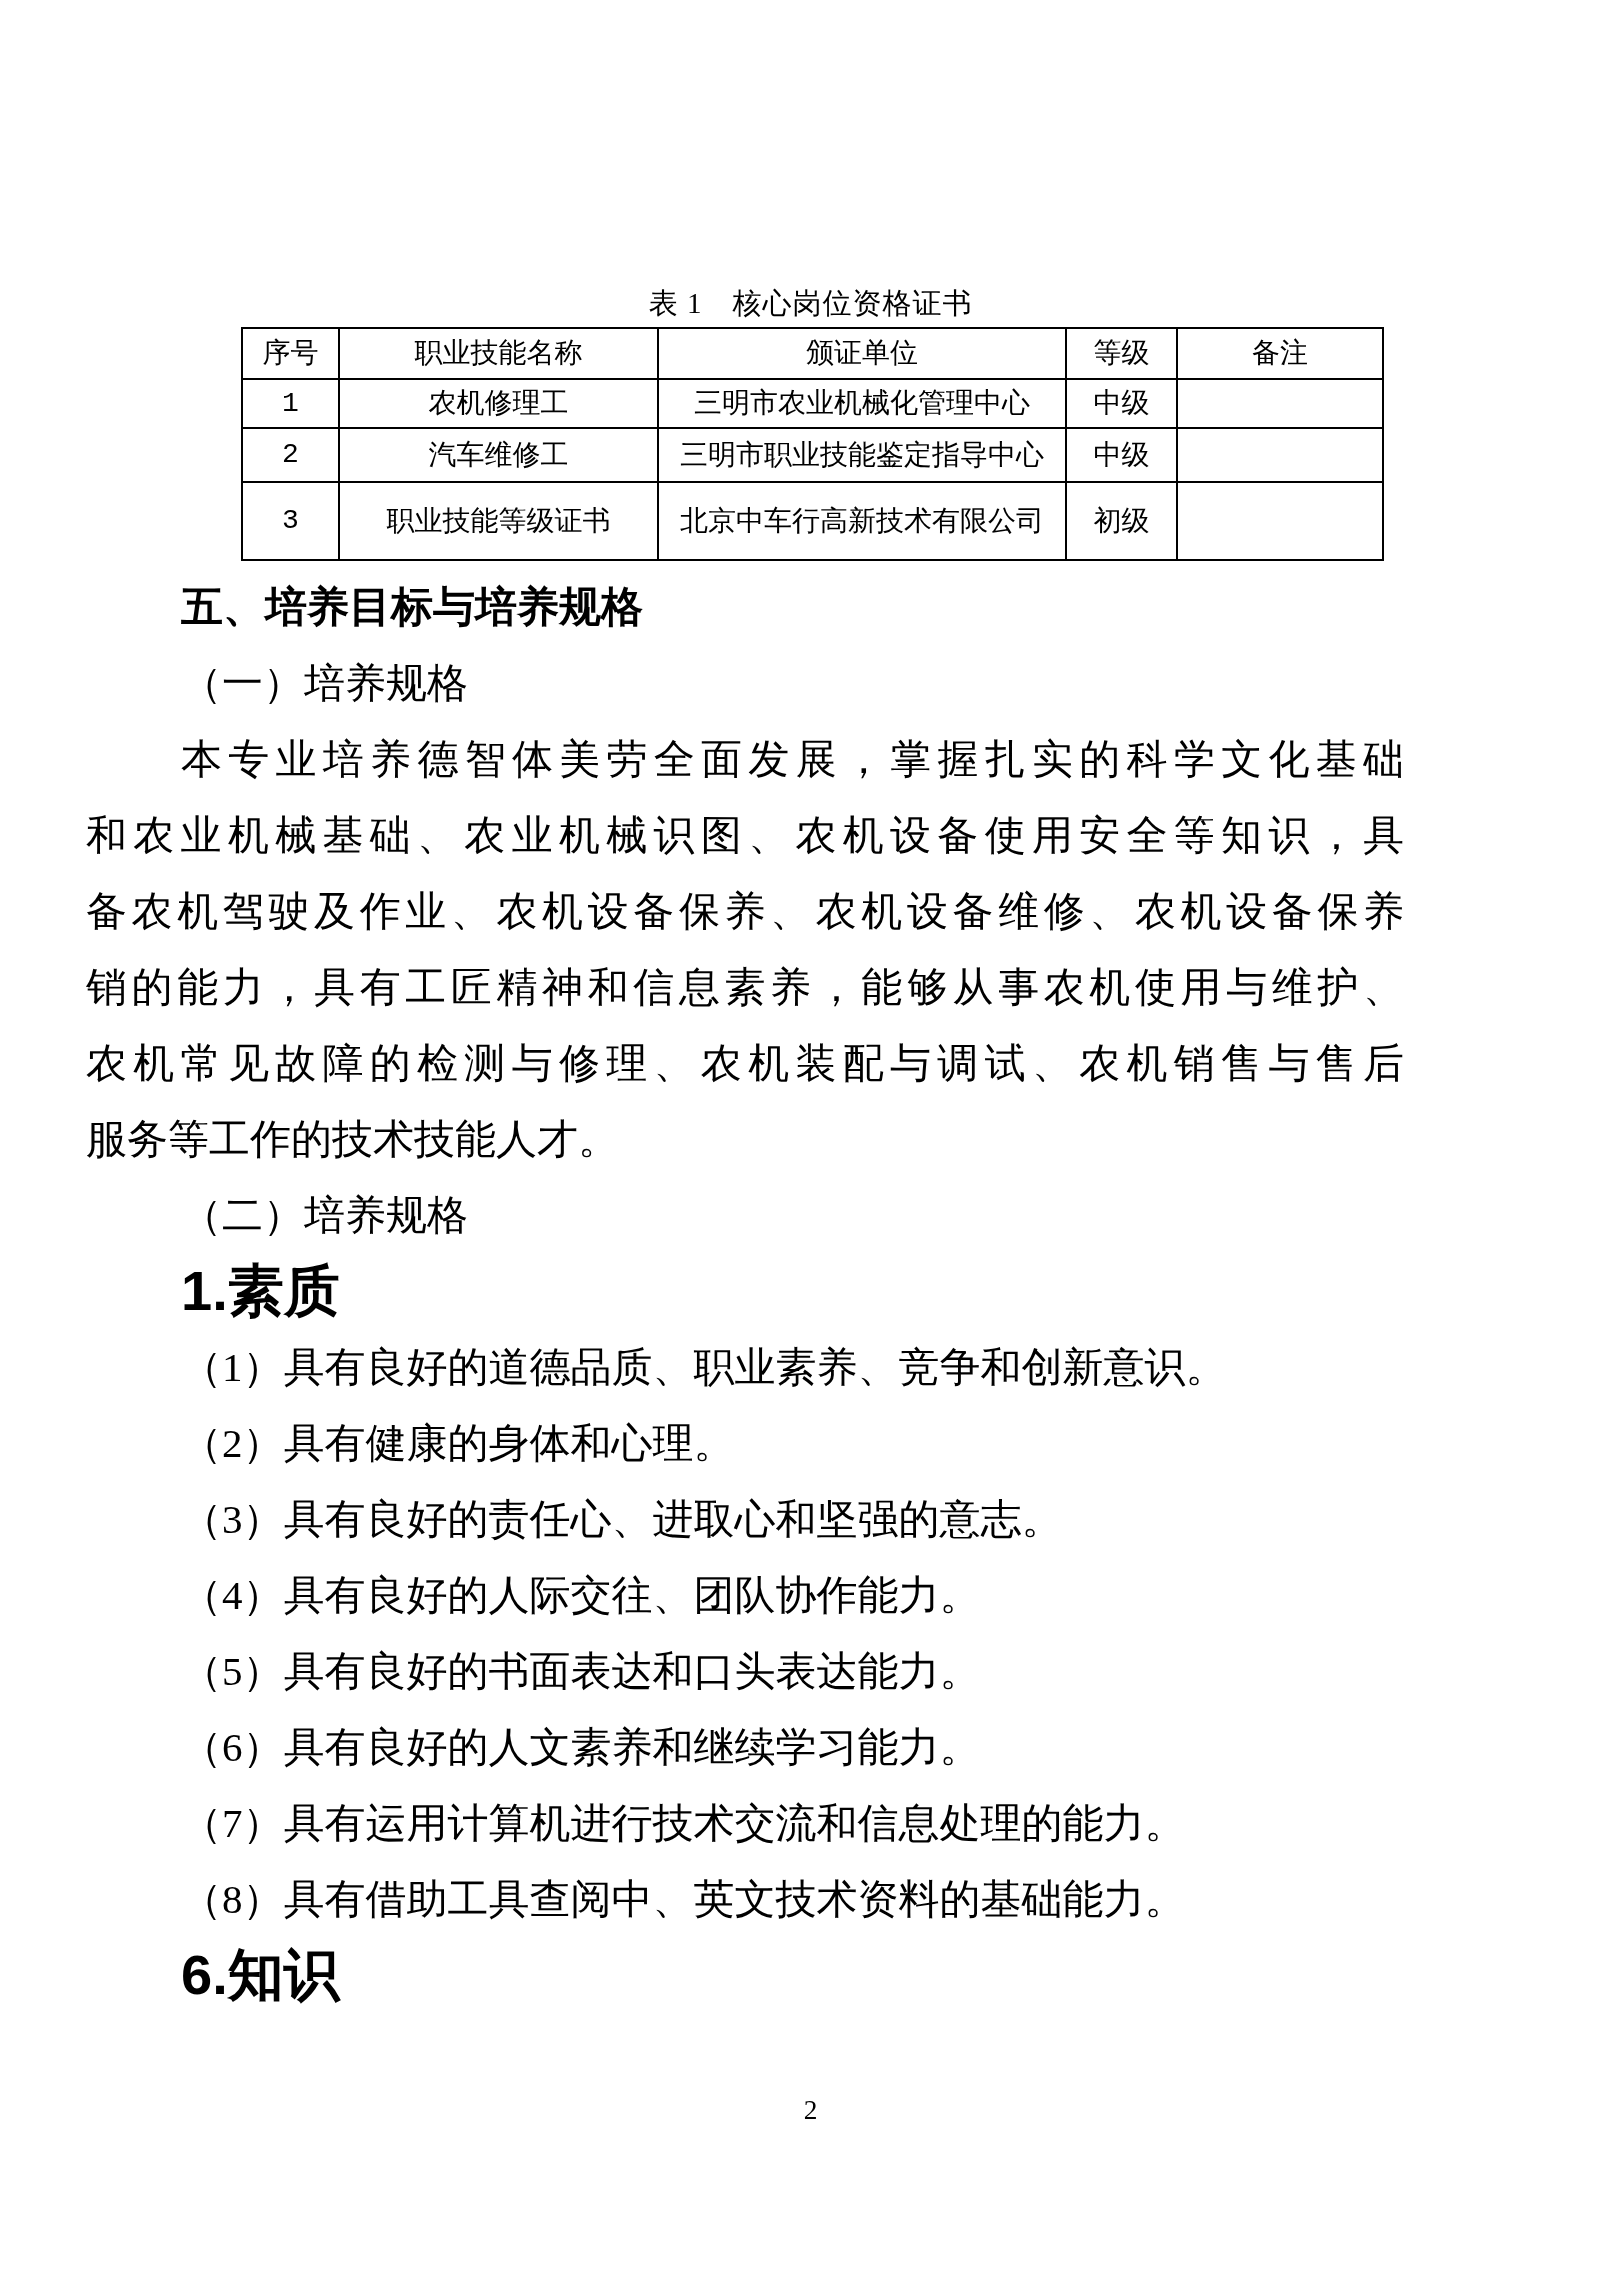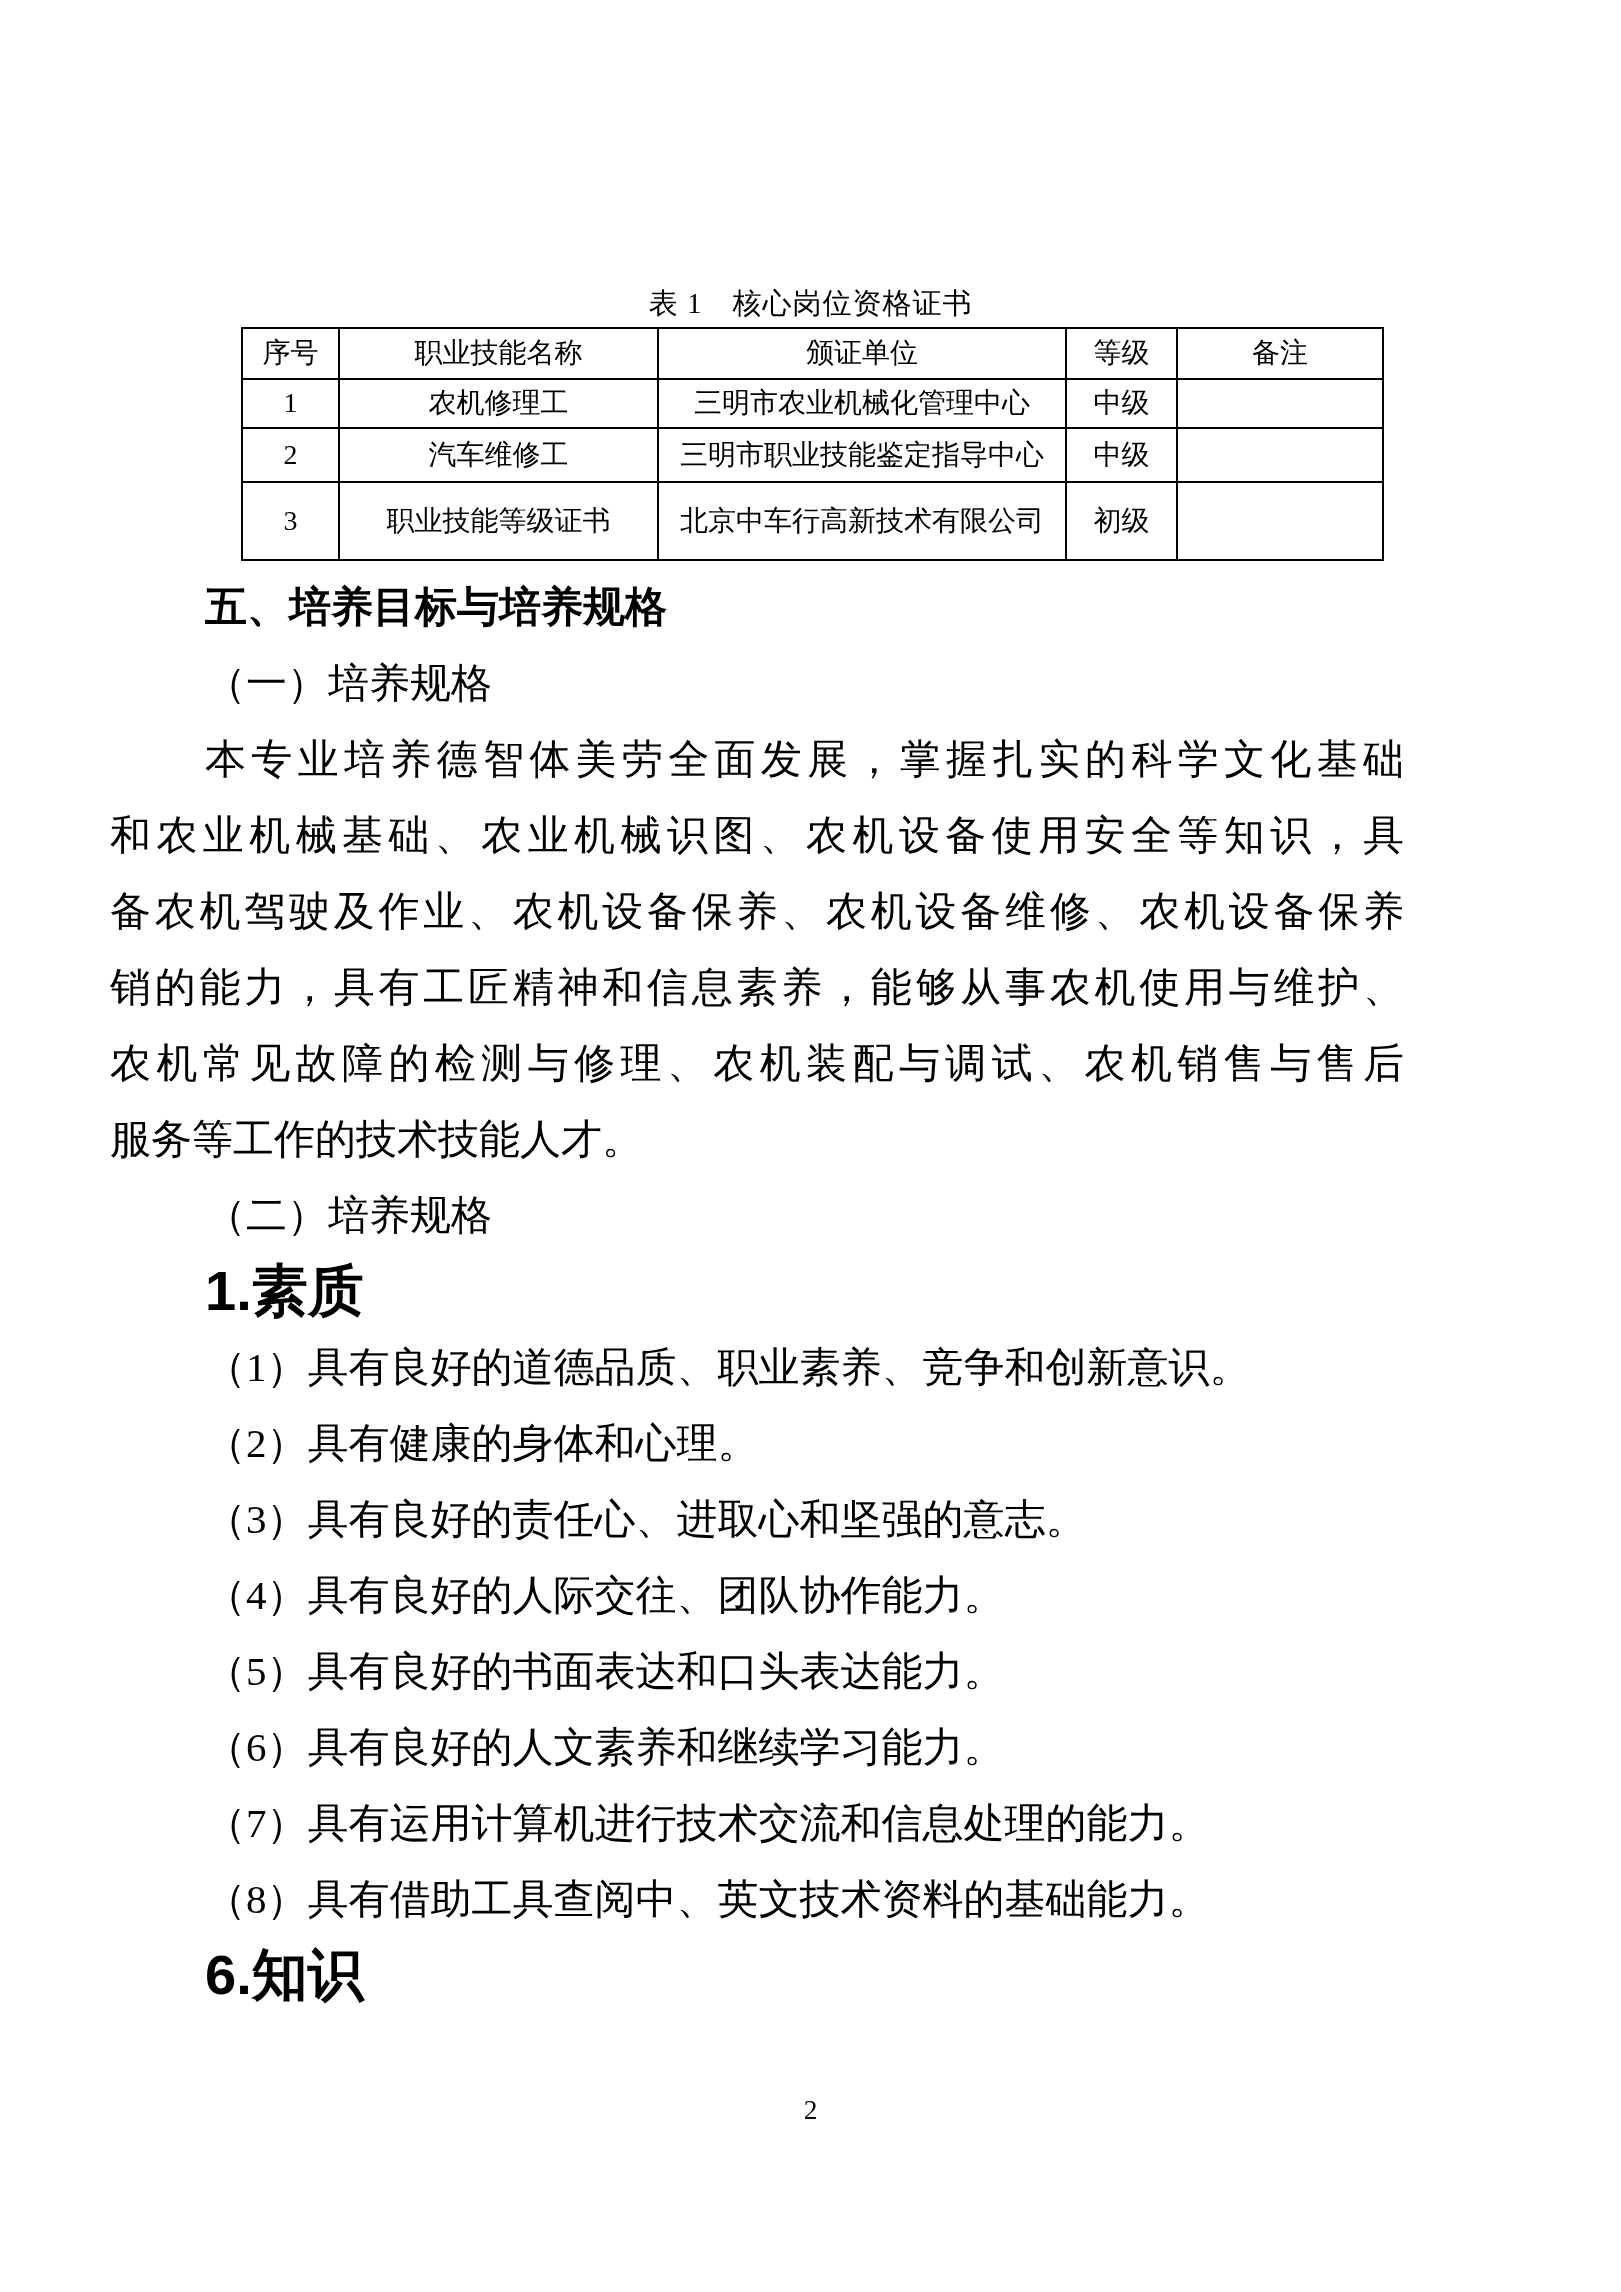--- a/index.html
+++ b/index.html
@@ -21,36 +21,37 @@
     height: 31px;
     line-height: 31px;
     letter-spacing: 1px;
     font-family: Liberation Serif, serif;
   }
   table.cert {
     border-collapse: collapse;
     table-layout: fixed;
     width: 1140px;
     margin: 7.8px 0 0 241px;
+    font-family: Liberation Mono, monospace;
   }
   table.cert th, table.cert td {
     border: 2px solid #000000;
     text-align: center;
     vertical-align: middle;
     font-size: 28px;
     font-weight: normal;
     padding: 0;
     overflow: hidden;
   }
   tr.hrow { height: 51px; }
   tr.r1 { height: 49px; }
   tr.r2 { height: 54px; }
   tr.r3 { height: 78px; }
   .text {
-    padding-left: 110px;
+    padding-left: 86px;
     padding-right: 217px;
   }
   .line {
     height: 76px;
     line-height: 76px;
     font-size: 41px;
   }
   .h1 {
     margin-top: 7.8px;
     font-family: "Liberation Sans", "DejaVu Sans", sans-serif;

